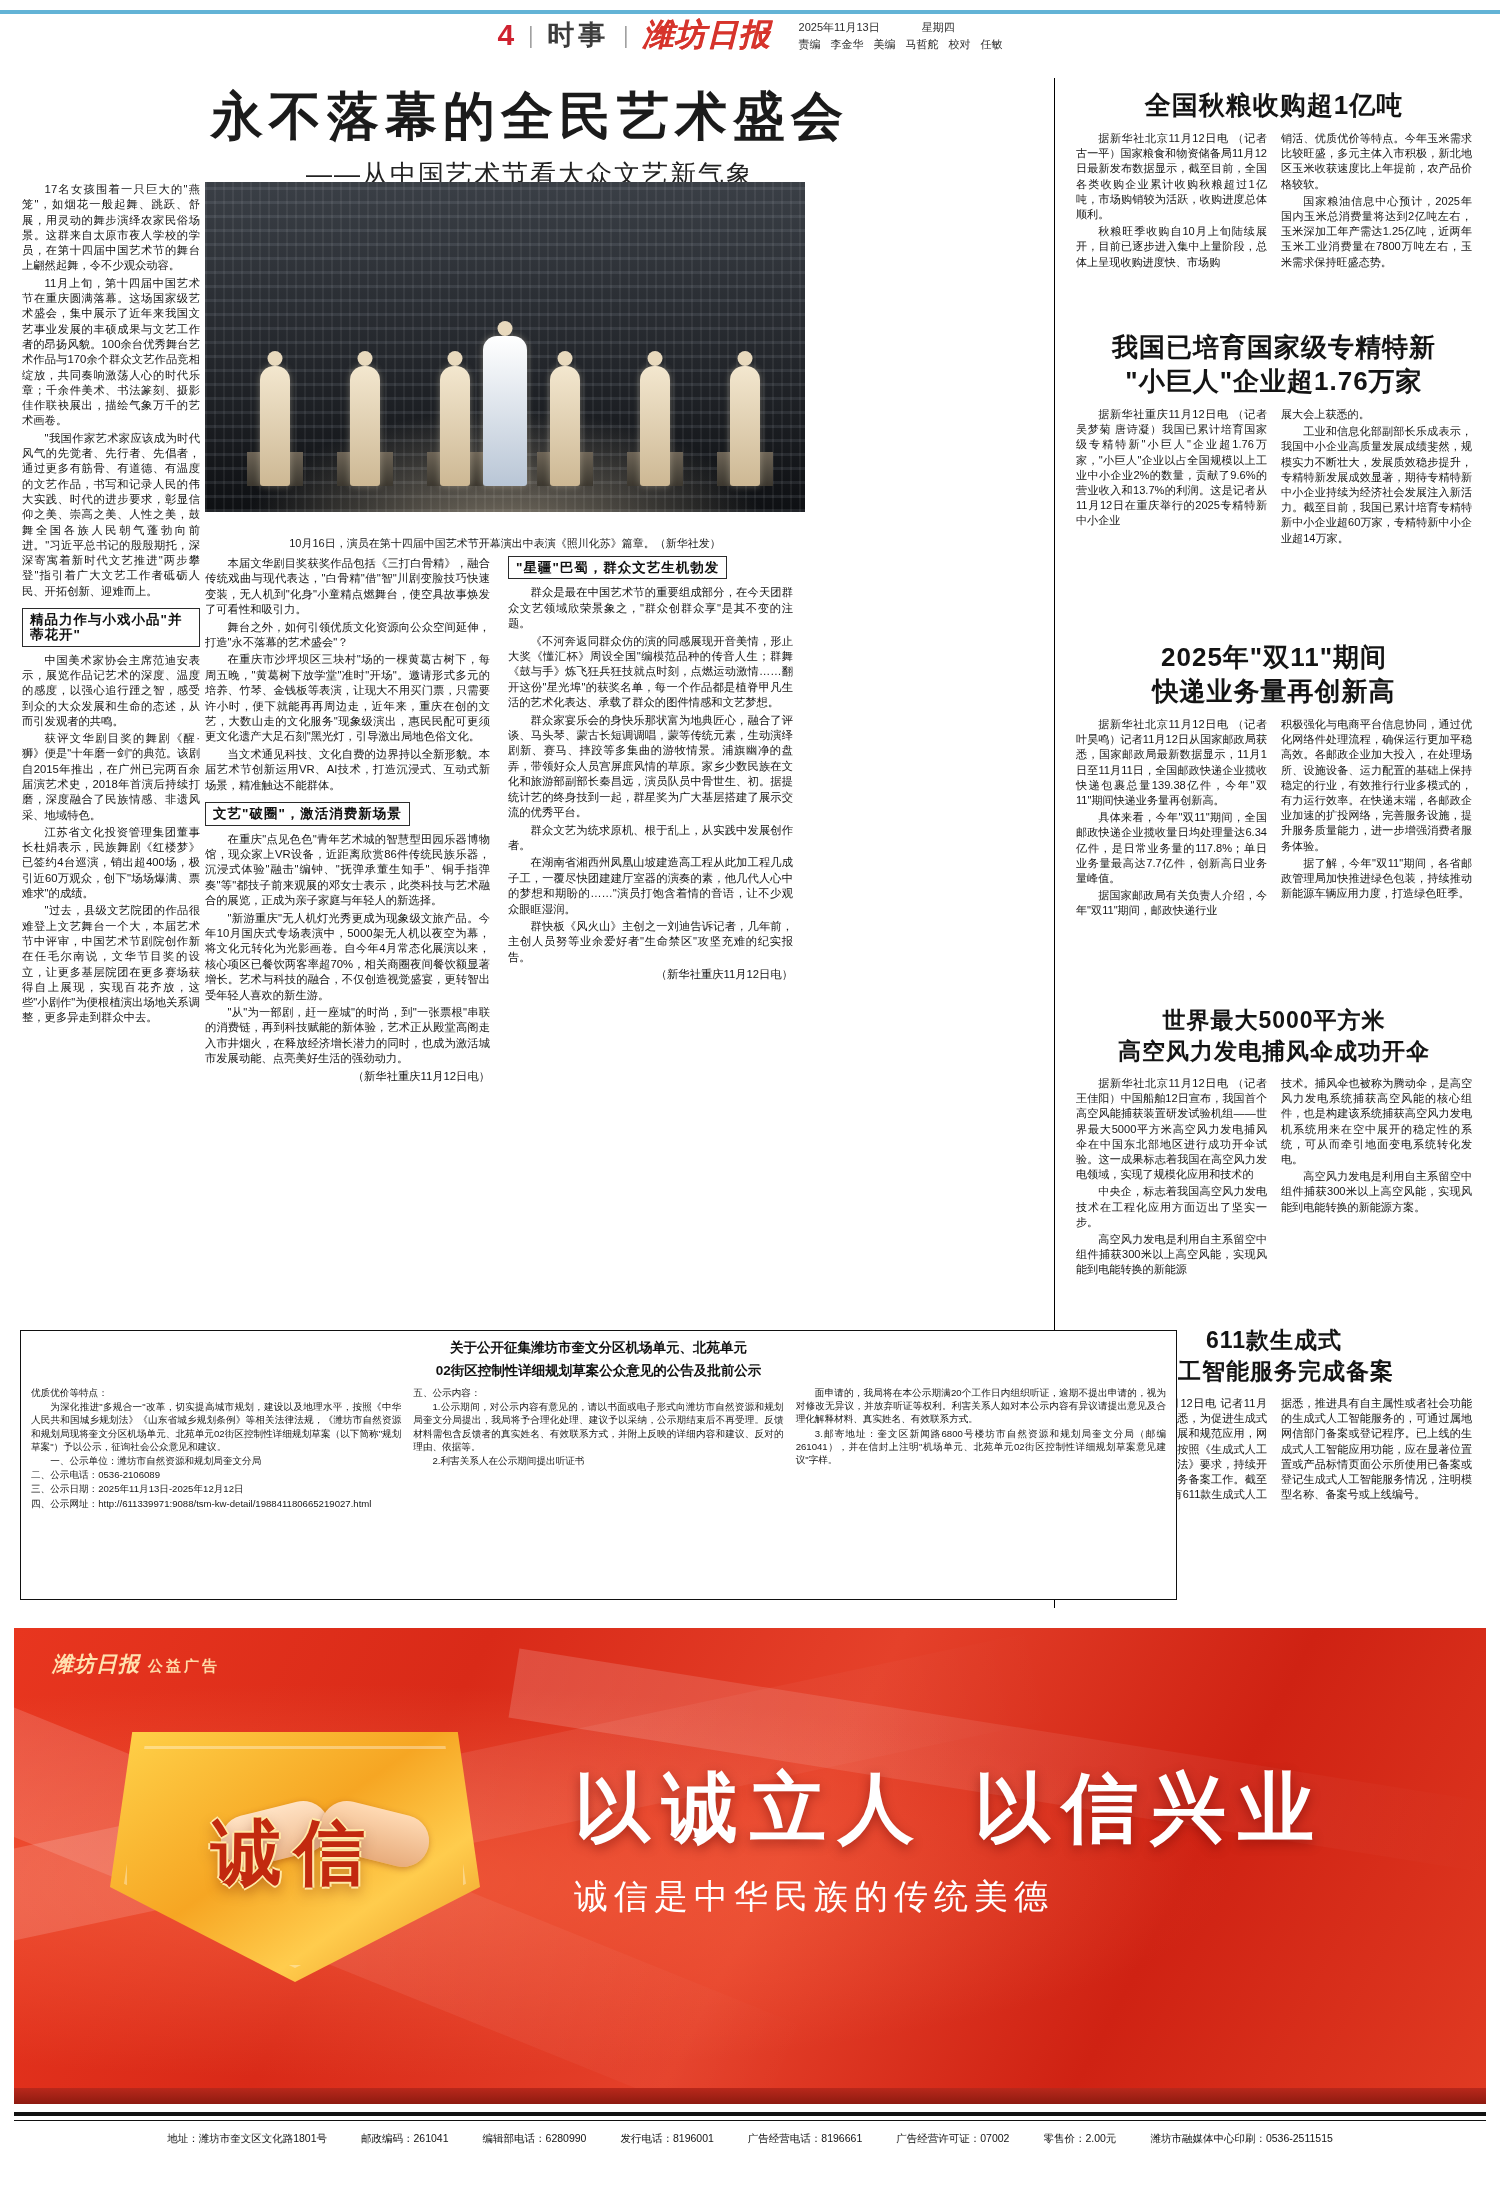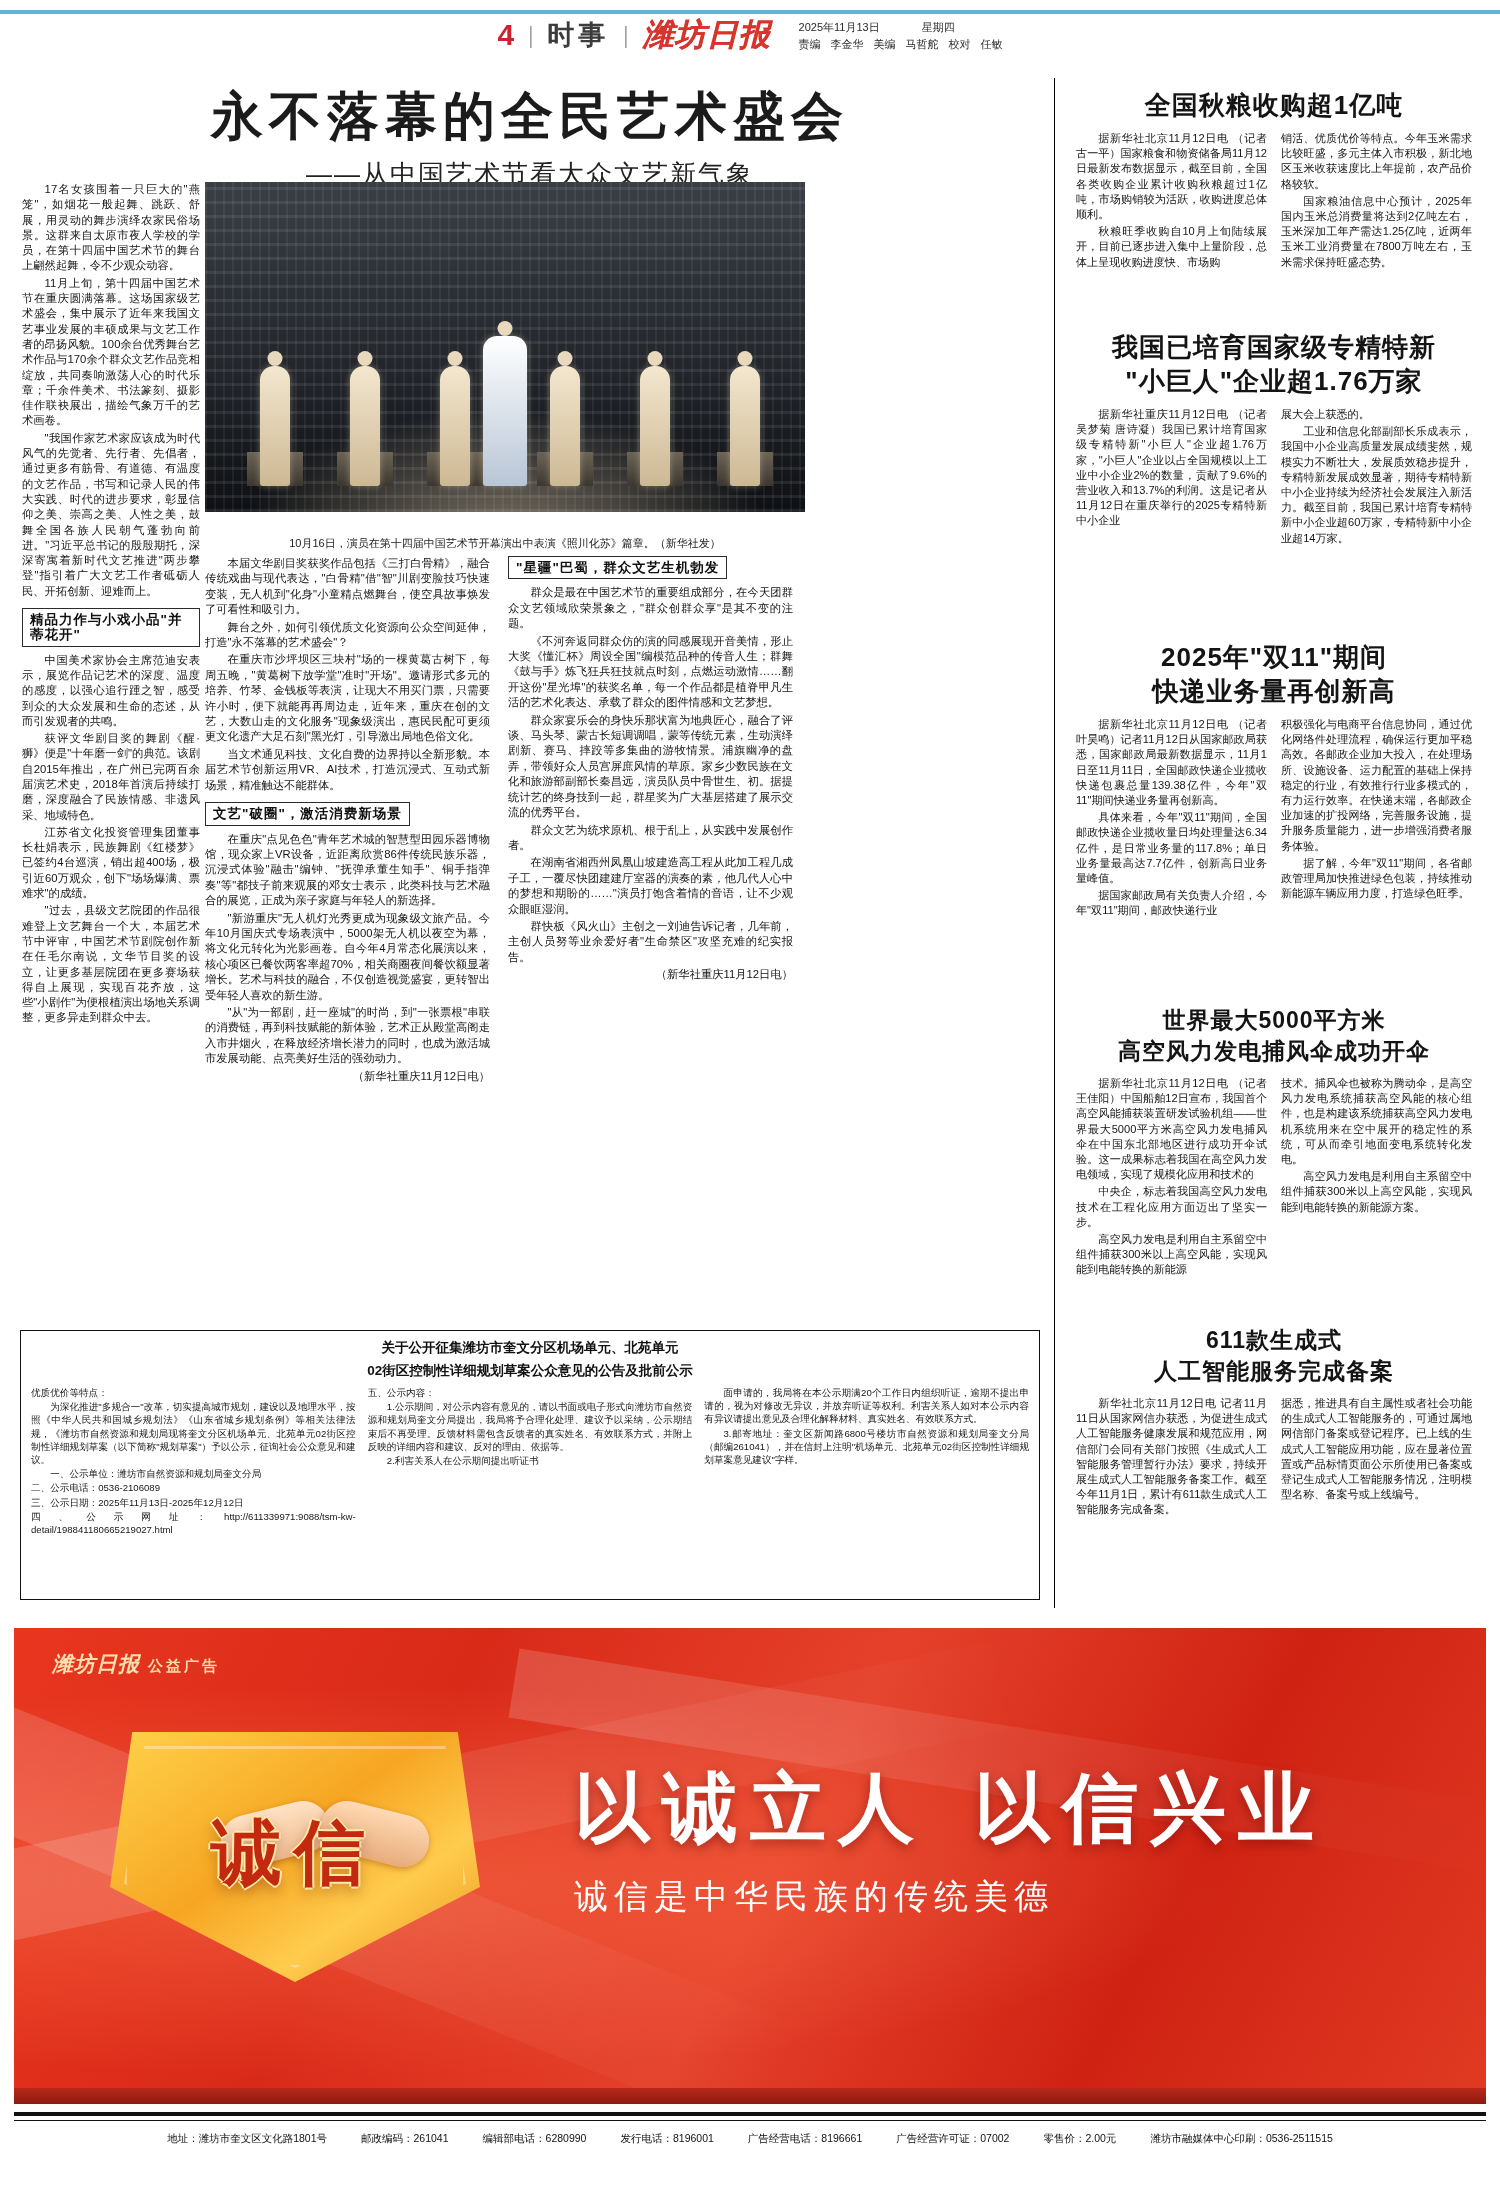--- a/index.html
+++ b/index.html
@@ -322,21 +322,21 @@
     <div class="rnews-body">
       <div class="c">
         <p>新华社北京11月12日电 记者11月11日从国家网信办获悉，为促进生成式人工智能服务健康发展和规范应用，网信部门会同有关部门按照《生成式人工智能服务管理暂行办法》要求，持续开展生成式人工智能服务备案工作。截至今年11月1日，累计有611款生成式人工智能服务完成备案。</p>
       </div>
       <div class="c">
         <p class="noind">据悉，推进具有自主属性或者社会功能的生成式人工智能服务的，可通过属地网信部门备案或登记程序。已上线的生成式人工智能应用功能，应在显著位置置或产品标情页面公示所使用已备案或登记生成式人工智能服务情况，注明模型名称、备案号或上线编号。</p>
       </div>
     </div>
   </div>
 
-  <div class="notice" style="left:20px; top:1330px; width:1020px; height:270px;">
+  <div class="notice" style="left:20px; top:1330px; width:1157px; height:270px;">
     <div class="notice-title">关于公开征集潍坊市奎文分区机场单元、北苑单元</div>
     <div class="notice-title" style="padding-top:0;">02街区控制性详细规划草案公众意见的公告及批前公示</div>
     <div class="notice-cols">
       <div class="c">
         <p class="noind">优质优价等特点：</p>
         <p>为深化推进"多规合一"改革，切实提高城市规划，建设以及地理水平，按照《中华人民共和国城乡规划法》《山东省城乡规划条例》等相关法律法规，《潍坊市自然资源和规划局现将奎文分区机场单元、北苑单元02街区控制性详细规划草案（以下简称"规划草案"）予以公示，征询社会公众意见和建议。</p>
         <p>一、公示单位：潍坊市自然资源和规划局奎文分局</p>
         <p class="noind">二、公示电话：0536-2106089</p>
         <p class="noind">三、公示日期：2025年11月13日-2025年12月12日</p>
         <p class="noind">四、公示网址：http://611339971:9088/tsm-kw-detail/198841180665219027.html</p>

